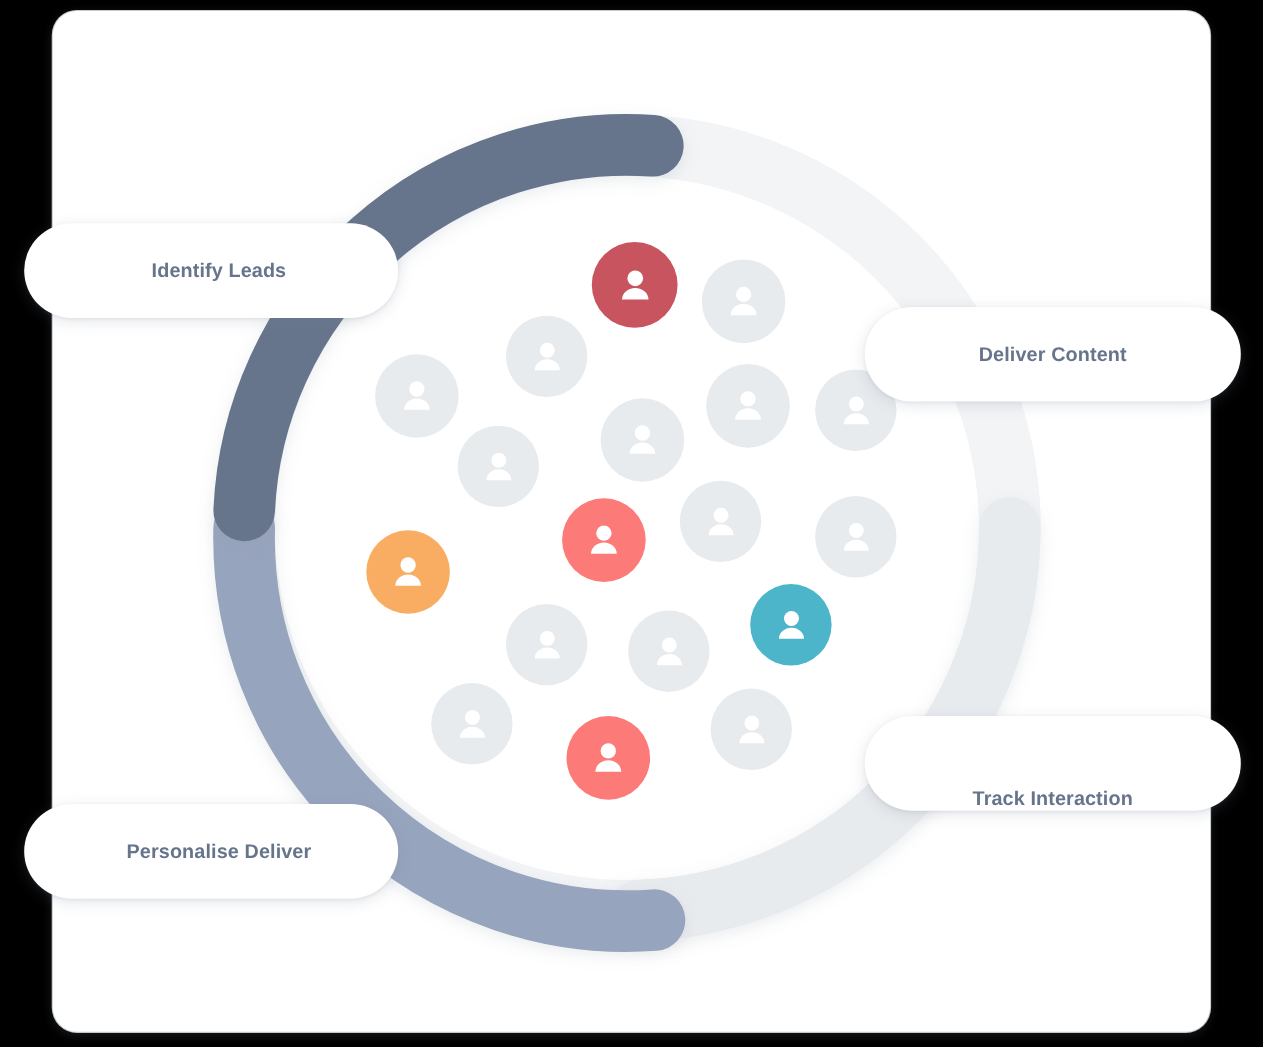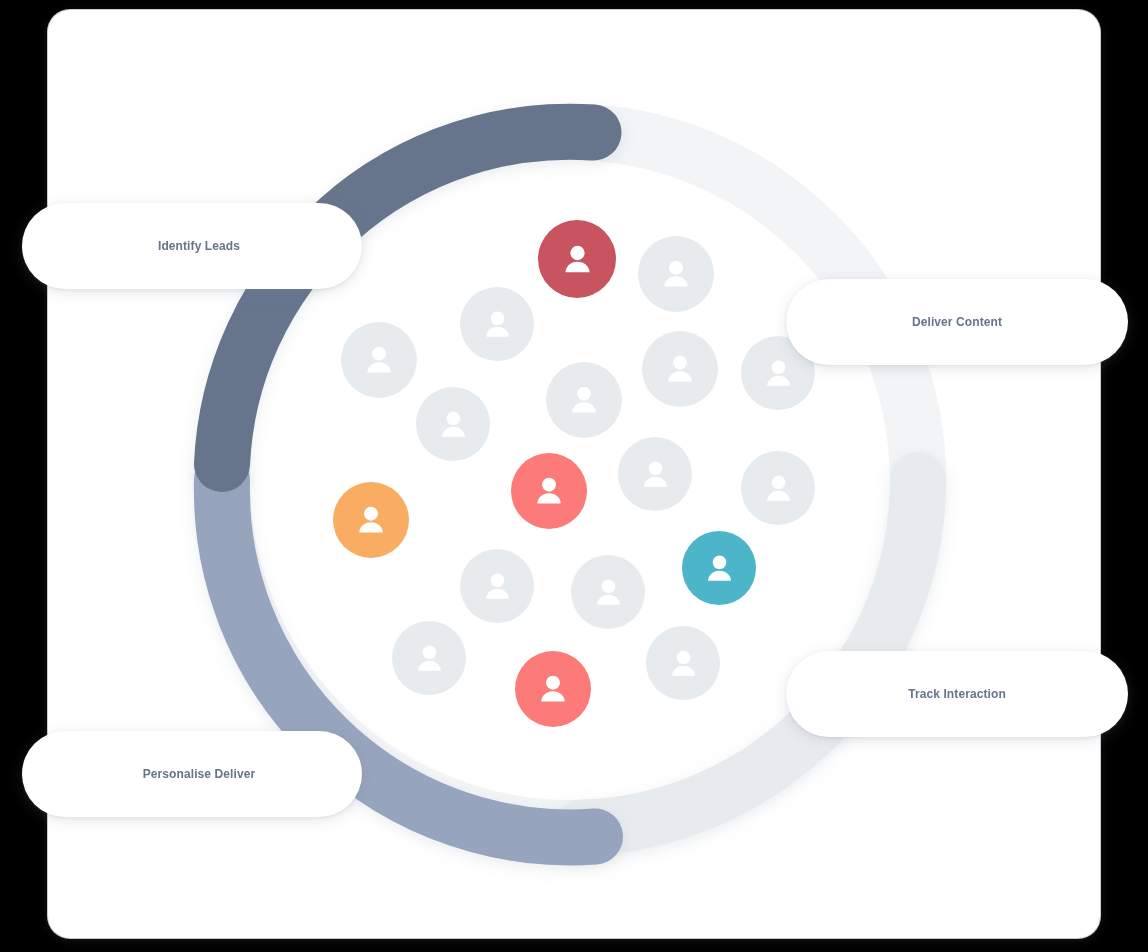--- a/index.html
+++ b/index.html
@@ -58,35 +58,35 @@
     position: absolute;
     height: 86px;
     background: #ffffff;
     border-radius: 43px;
     display: flex;
     align-items: center;
     box-shadow: 0 3px 14px rgba(120,132,150,0.20),
                 0 1px 3px rgba(120,132,150,0.14);
   }
   .pill-label {
-    font-size: 12px;
+    font-size: 18px;
     font-weight: bold;
     color: #66748c;
     letter-spacing: 0.1px;
     white-space: nowrap;
     width: 100%;
     text-align: center;
   }
   .pill.left  { left: 22px; width: 340px; }
   .pill.right { right: 20px; width: 342px; }
 
   #pill-identify     { top: 203px; }
   #pill-personalise  { top: 731px; }
   #pill-deliver      { top: 279px; }
-  #pill-track        { top: 651px; }
+  #pill-track        { top: 651px; align-items: flex-end; }
 
   
   #pill-identify .pill-label,
   #pill-personalise .pill-label { padding-left: 14px; }
   #pill-deliver .pill-label,
   #pill-track .pill-label { }
 </style>
 </head>
 <body>
 

